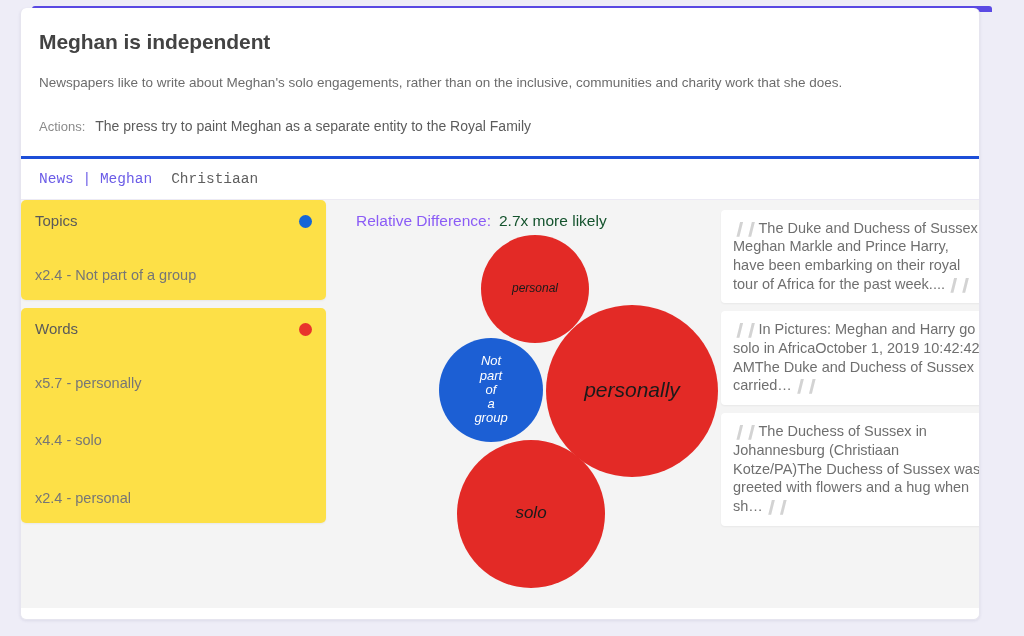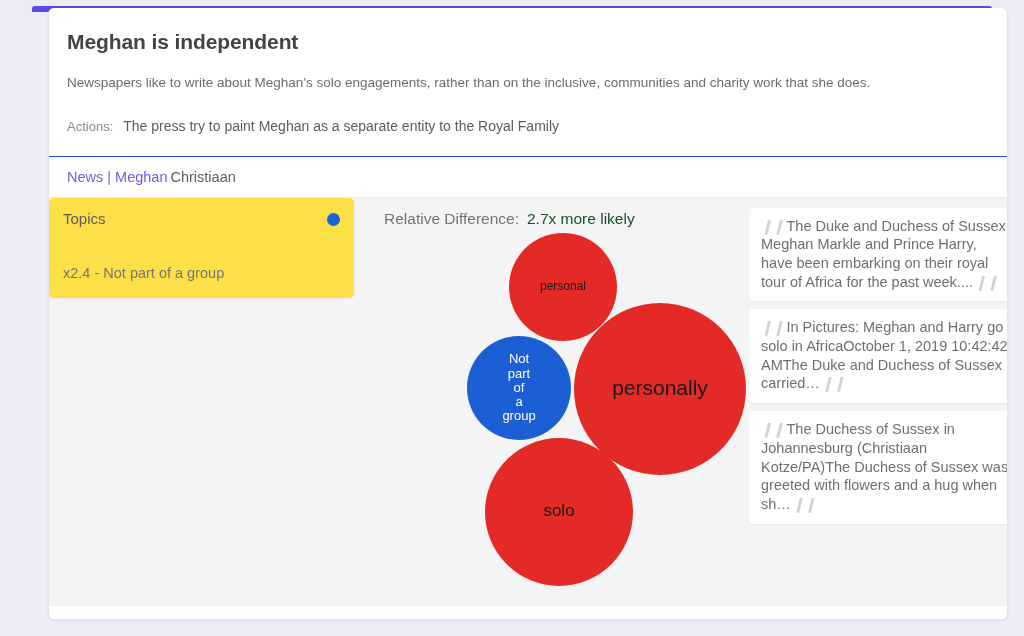--- a/index.html
+++ b/index.html
@@ -10,21 +10,21 @@
     width: 1024px;
     height: 636px;
     background: #eeedf7;
     font-family: "Liberation Sans", sans-serif;
     overflow: hidden;
   }
 
   
   .card {
     position: absolute;
-    left: 48px;
+    left: 20px;
     top: 8px;
     width: 960px;
     height: 612px;
     background: #ffffff;
     border: 1px solid #e6e5ef;
     border-top: none;
     border-radius: 6px;
     box-shadow: 0 1px 3px rgba(60,55,110,0.10);
     overflow: hidden;
     box-sizing: border-box;
@@ -66,26 +66,27 @@
     color: #8a8a8a;
     margin-right: 10px;
   }
   .actions-value {
     font-size: 14px;
     color: #5c5c5c;
   }
 
   
   .crumb-bar {
-    border-top: 1px solid #1d4ed8;
+    border-top: 3px solid #1d4ed8;
     border-bottom: 1px solid #eceaf4;
     padding: 12px 18px;
     display: flex;
     align-items: center;
-    gap: 3px;
+    gap: 19px;
+    font-family: Liberation Mono, monospace;
   }
   .crumb-link {
     font-size: 14.5px;
     color: #6b5ce7;
     cursor: pointer;
   }
   .crumb-current {
     font-size: 14.5px;
     color: #5e5e5e;
   }
@@ -142,21 +143,21 @@
     height: 408px;
   }
   .chart-heading {
     padding: 12px 0 0 30px;
     display: flex;
     align-items: baseline;
     gap: 8px;
   }
   .chart-heading-label {
     font-size: 15.5px;
-    color: #737373;
+    color: #8b5cf6;
   }
   .chart-heading-value {
     font-size: 15.5px;
     color: #14532d;
     text-align: center;
   }
   .bubble-area {
     position: relative;
     width: 395px;
     height: 370px;
@@ -166,20 +167,21 @@
     border-radius: 50%;
     display: flex;
     align-items: center;
     justify-content: center;
     text-align: center;
     box-sizing: border-box;
   }
   .bubble-label {
     pointer-events: none;
     line-height: 1.08;
+    font-style: italic;
   }
 
   
   .quotes-col {
     position: absolute;
     left: 700px;
     top: 0;
     width: 275px;
     padding-top: 10px;
     box-sizing: border-box;
@@ -226,20 +228,27 @@
   </div>
 
   <div class="body-area">
 
     <div class="legend-col">
       <div class="legend-card">
         <div class="legend-dot" style="background: rgb(21, 102, 214);"></div>
         <div class="legend-title">Topics</div>
         <div class="legend-item">x2.4 - Not part of a group</div>
       </div>
+      <div class="legend-card">
+        <div class="legend-dot" style="background: rgb(232, 52, 44);"></div>
+        <div class="legend-title">Words</div>
+        <div class="legend-item">x5.7 - personally</div>
+        <div class="legend-item">x4.4 - solo</div>
+        <div class="legend-item">x2.4 - personal</div>
+      </div>
     </div>
 
     <div class="chart-col">
       <div class="chart-heading">
         <span class="chart-heading-label">Relative Difference:</span>
         <span class="chart-heading-value">2.7x more likely</span>
       </div>
       <div class="bubble-area" id="bubble-area">
           <div class="bubble" style="left: 220px; top: 75px; width: 172px; height: 172px; background: rgb(227, 42, 38);">
             <span class="bubble-label" style="font-size: 21px; color: rgb(26, 26, 26);">personally</span>

